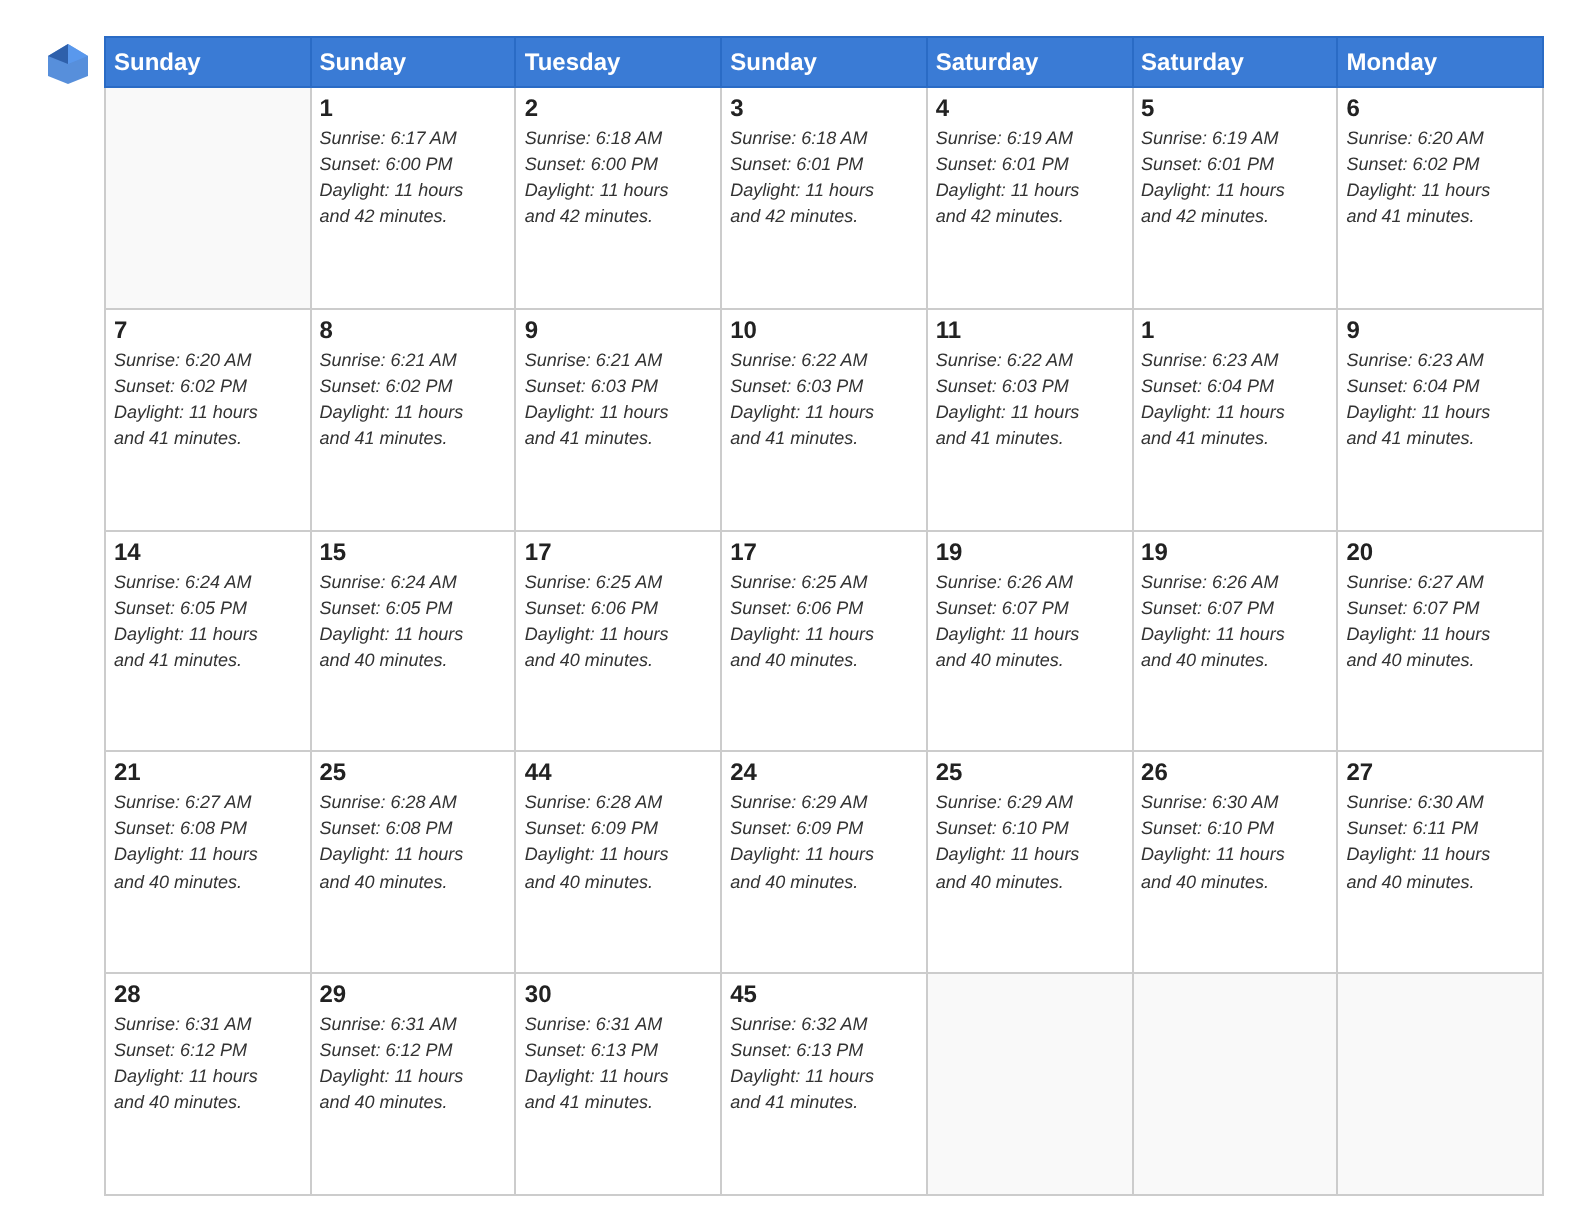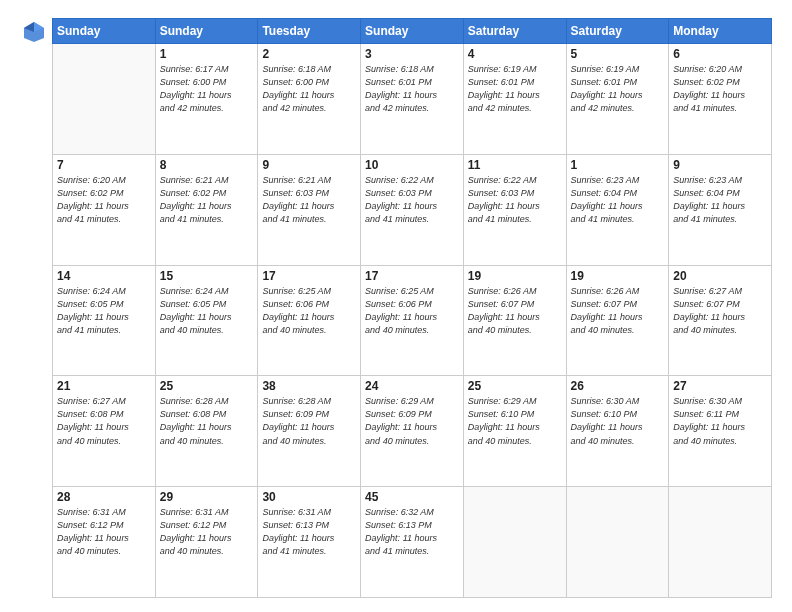--- a/index.html
+++ b/index.html
@@ -292,21 +292,21 @@
 and 40 minutes.</div>
           </td>
           <td>
             <span class="day-num">25</span>
             <div class="day-info" style="white-space: pre-line;">Sunrise: 6:28 AM
 Sunset: 6:08 PM
 Daylight: 11 hours
 and 40 minutes.</div>
           </td>
           <td>
-            <span class="day-num">38</span>
+            <span class="day-num">44</span>
             <div class="day-info" style="white-space: pre-line;">Sunrise: 6:28 AM
 Sunset: 6:09 PM
 Daylight: 11 hours
 and 40 minutes.</div>
           </td>
           <td>
             <span class="day-num">24</span>
             <div class="day-info" style="white-space: pre-line;">Sunrise: 6:29 AM
 Sunset: 6:09 PM
 Daylight: 11 hours

